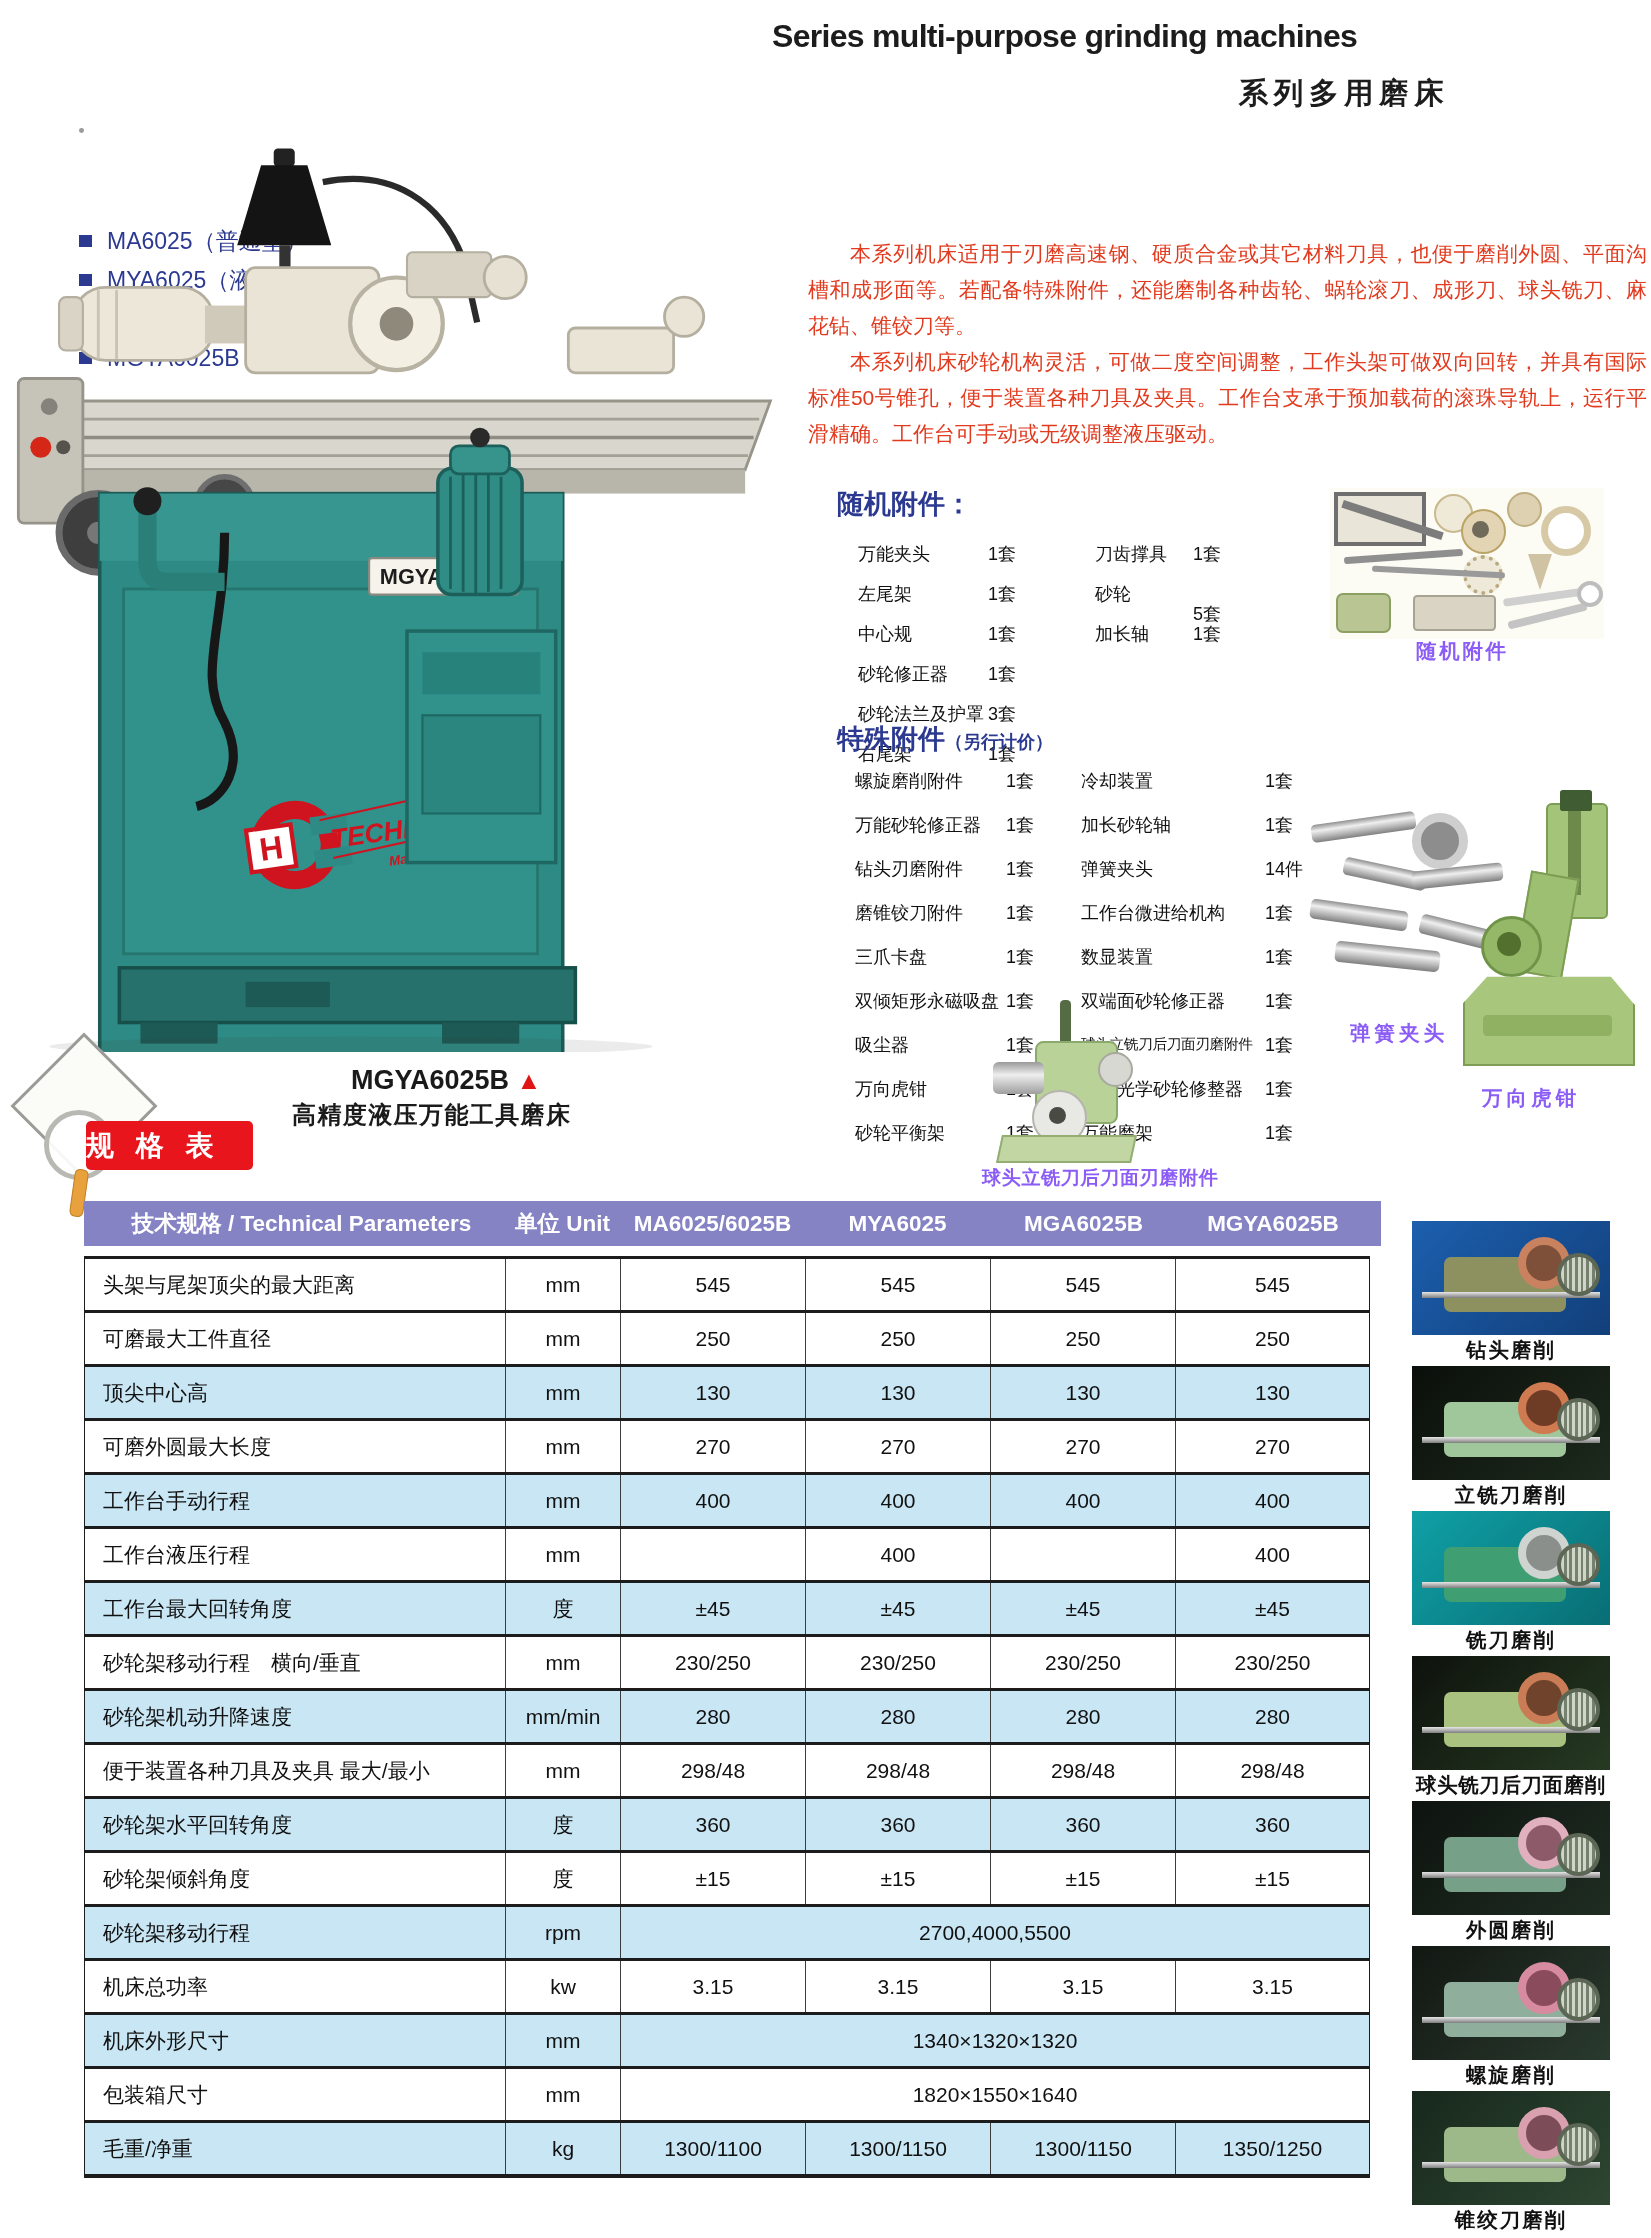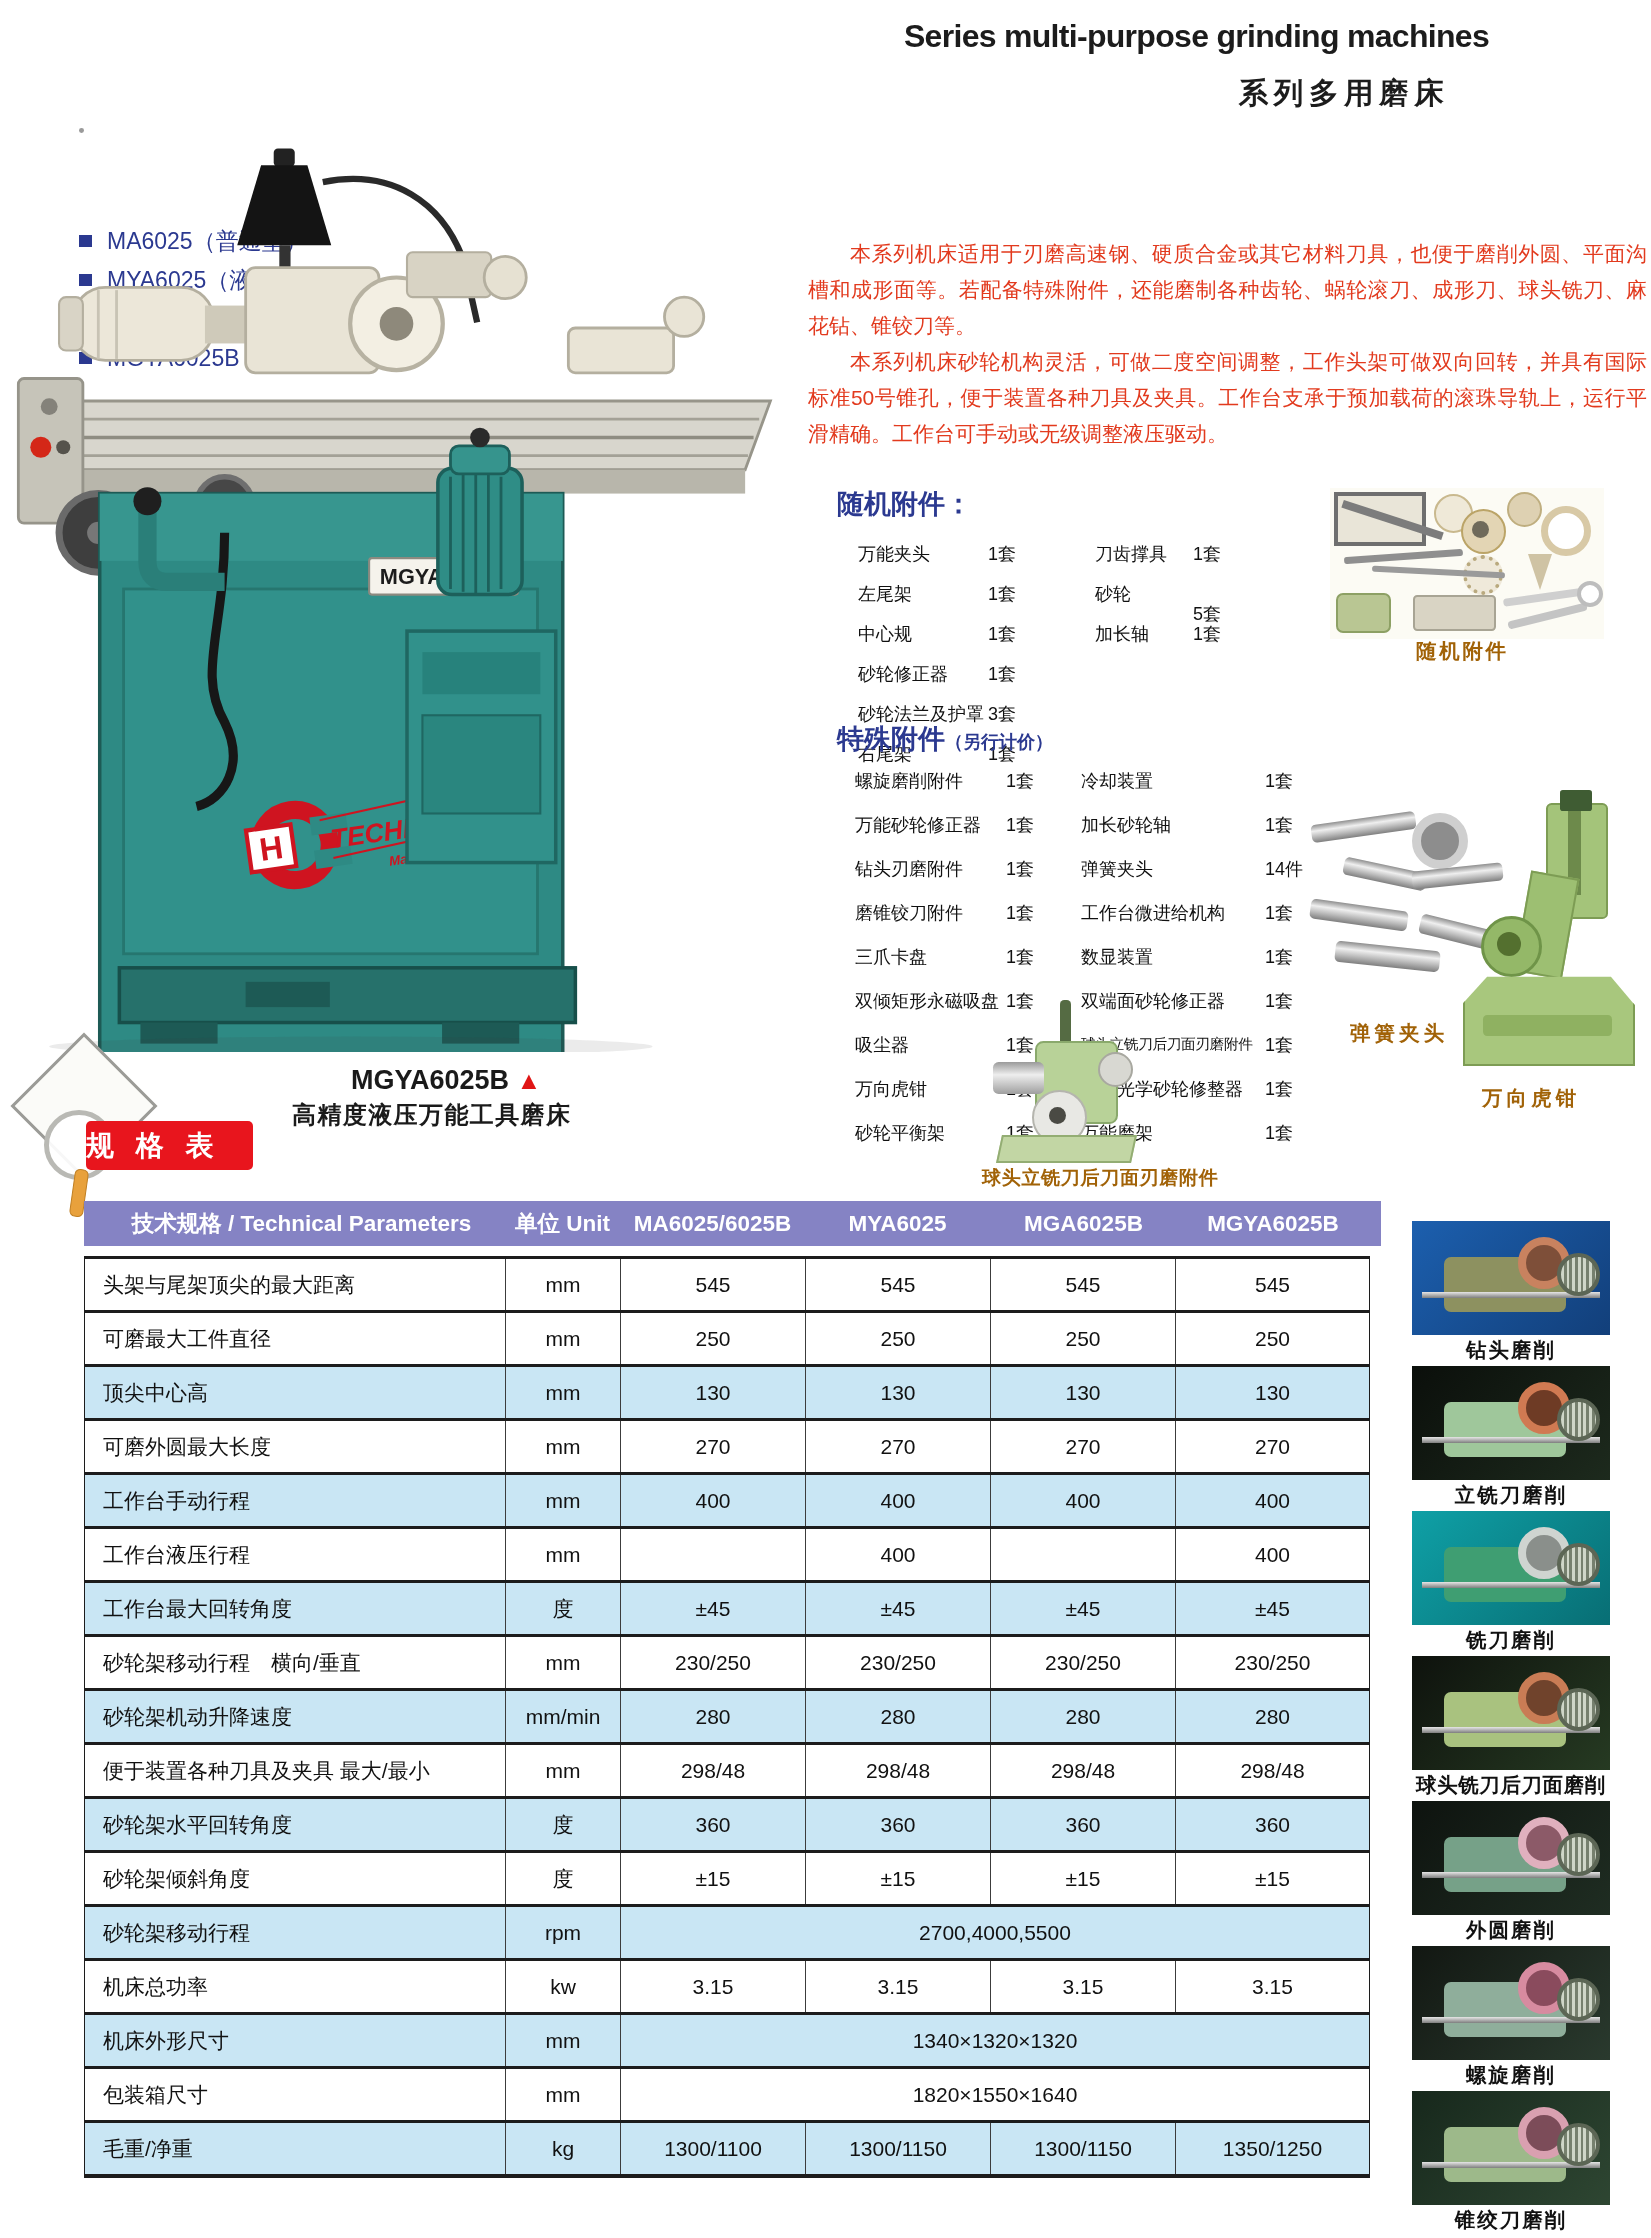--- a/index.html
+++ b/index.html
@@ -1,20 +1,20 @@
 <!DOCTYPE html>
 <html style="font-size:11.2px"><head>
 <meta charset="utf-8">
 <style>
   html,body{margin:0;padding:0;}
   body{width:1651px;height:2239px;position:relative;background:#ffffff;
        font-family:"Liberation Sans", sans-serif;color:#1a1a1a;}
   .abs{position:absolute;}
   
-  .title-en{left:772px;top:18px;width:849px;text-align:center;font-size:32px;
+  .title-en{left:772px;top:18px;width:849px;text-align:left;font-size:32px;
             font-weight:bold;letter-spacing:-0.7px;color:#1c1c1c;}
   .title-zh{left:1067px;top:74px;width:554px;text-align:center;font-size:29.5px;
             font-weight:bold;letter-spacing:5.6px;color:#1c1c1c;}
   .dot-artifact{left:79px;top:128px;width:4.9px;height:4.9px;border-radius:50%;background:#9a9a9a;}
   
   .models{left:79px;top:226px;}
   .model-row{position:relative;height:39px;font-size:23px;color:#2b3990;white-space:nowrap;}
   .model-row .bullet{display:inline-block;width:12.6px;height:12.6px;background:#2b3990;
             margin-right:15.4px;vertical-align:middle;margin-top:-4.2px;}
   
@@ -47,21 +47,21 @@
          font-size:22.5px;font-weight:bold;text-align:center;white-space:nowrap;}
   table.spec{position:absolute;left:84px;top:1256px;border-collapse:collapse;
          table-layout:fixed;width:1286px;border-bottom:4.2px solid #1c1c1c;}
   table.spec td{border-top:3.5px solid #1c1c1c;border-left:1.4px solid #3c3c3c;
          font-size:21px;color:#111;height:49px;text-align:center;overflow:hidden;}
   table.spec td:first-child{border-left:1.4px solid #1c1c1c;}
   table.spec td:last-child{border-right:1.4px solid #1c1c1c;}
   table.spec td.lab{text-align:left;padding-left:18px;}
   table.spec tr.b td{background:#c9e6f4;}
   
-  .ph-cap{position:absolute;font-size:20.4px;font-weight:bold;color:#a16207;
+  .ph-cap{position:absolute;font-size:20.4px;font-weight:bold;color:#8b5cf6;
           letter-spacing:2.8px;white-space:nowrap;}
   .parts-photo{left:1330px;top:488px;width:274px;height:151px;background:#fcfbf4;}
   .pp{position:absolute;}
   .collet{position:absolute;border-radius:4.9px;
           background:linear-gradient(180deg,#8f8f8f 0%,#efefef 35%,#bdbdbd 65%,#7f7f7f 100%);}
   .vise-photo{left:1463px;top:790px;width:168px;height:289px;}
   .ball-photo{left:993px;top:1000px;width:144px;height:165px;}
   
   .gallery{left:1412px;top:1221px;width:198px;}
   .gblock{position:relative;width:198px;height:145px;}

